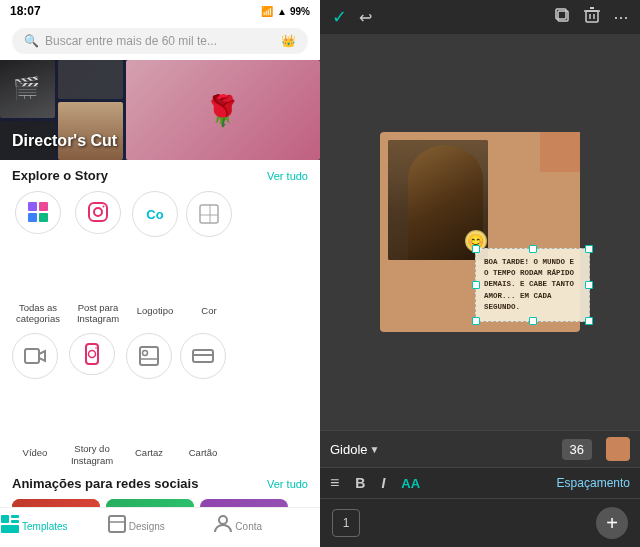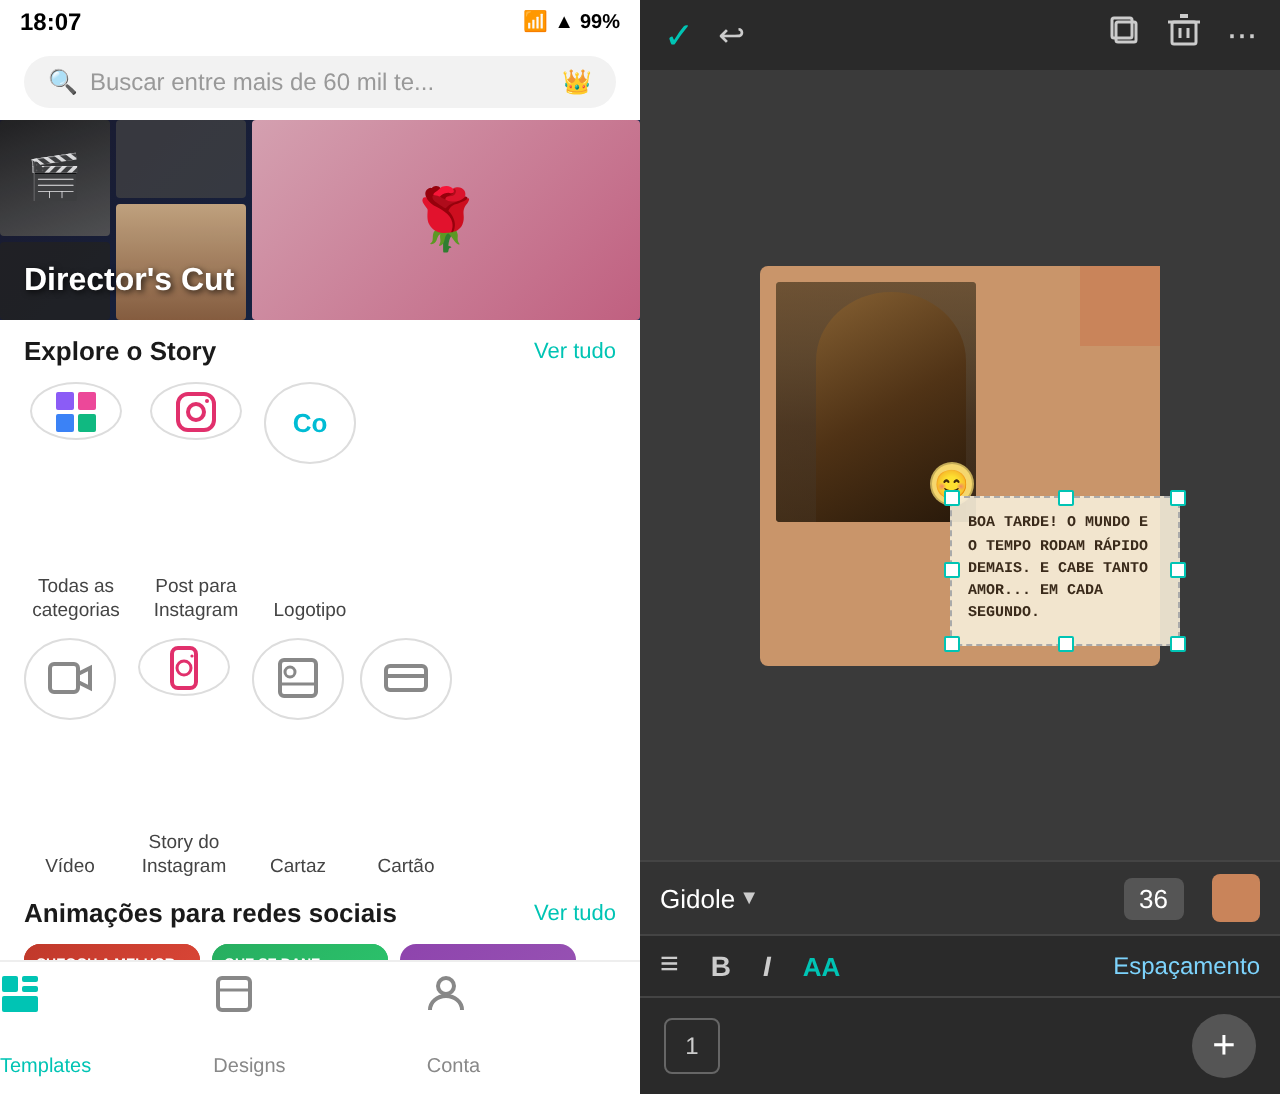--- a/index.html
+++ b/index.html
@@ -155,22 +155,23 @@
 
     .bottom-nav {
       display: flex;
       border-top: 1px solid #eee;
       padding: 6px 0 8px;
       background: #fff;
     }
     .nav-item {
       flex: 1;
       display: flex;
-      flex-direction: column;
-      gap: 16px;
+      flex-direction: row;
+      align-items: center;
+      gap: 2px;
     }
     .nav-icon { font-size: 18px; color: #888; }
     .nav-icon.active { color: #00c4b4; }
     .nav-label { font-size: 10px; color: #888; }
     .nav-label.active { color: #00c4b4; }
 
     
     .right-panel {
       width: 320px;
       height: 547px;
@@ -450,20 +451,30 @@
             <rect x="2" y="2" width="18" height="18" rx="5" fill="none" stroke="#E1306C" stroke-width="2"></rect>
             <circle cx="11" cy="11" r="4" fill="none" stroke="#E1306C" stroke-width="2"></circle>
             <circle cx="16.5" cy="5.5" r="1" fill="#E1306C"></circle>
           </svg>
       </div>
       <span class="cat-label">Post para Instagram</span>
     </div>
     <div class="cat-item">
       <div class="cat-icon" style="font-size:13px;font-weight:700;color:#00bcd4;">Co</div>
       <span class="cat-label">Logotipo</span>
+    </div>
+    <div class="cat-item">
+      <div class="cat-icon">
+        <svg width="22" height="22" viewBox="0 0 22 22">
+            <rect x="2" y="2" width="18" height="18" rx="2" fill="none" stroke="#aaa" stroke-width="1.5"></rect>
+            <line x1="2" y1="12" x2="20" y2="12" stroke="#aaa" stroke-width="1"></line>
+            <line x1="12" y1="2" x2="12" y2="20" stroke="#aaa" stroke-width="1"></line>
+          </svg>
+      </div>
+      <span class="cat-label">Cor</span>
     </div>
   </div>
 
   <div class="categories-row2">
     <div class="cat-item">
       <div class="cat-icon">
         <svg width="22" height="22" viewBox="0 0 22 22">
             <rect x="1" y="4" width="14" height="14" rx="2" fill="none" stroke="#888" stroke-width="2"></rect>
             <polygon points="15,9 21,6 21,16 15,13" fill="none" stroke="#888" stroke-width="2"></polygon>
           </svg>

